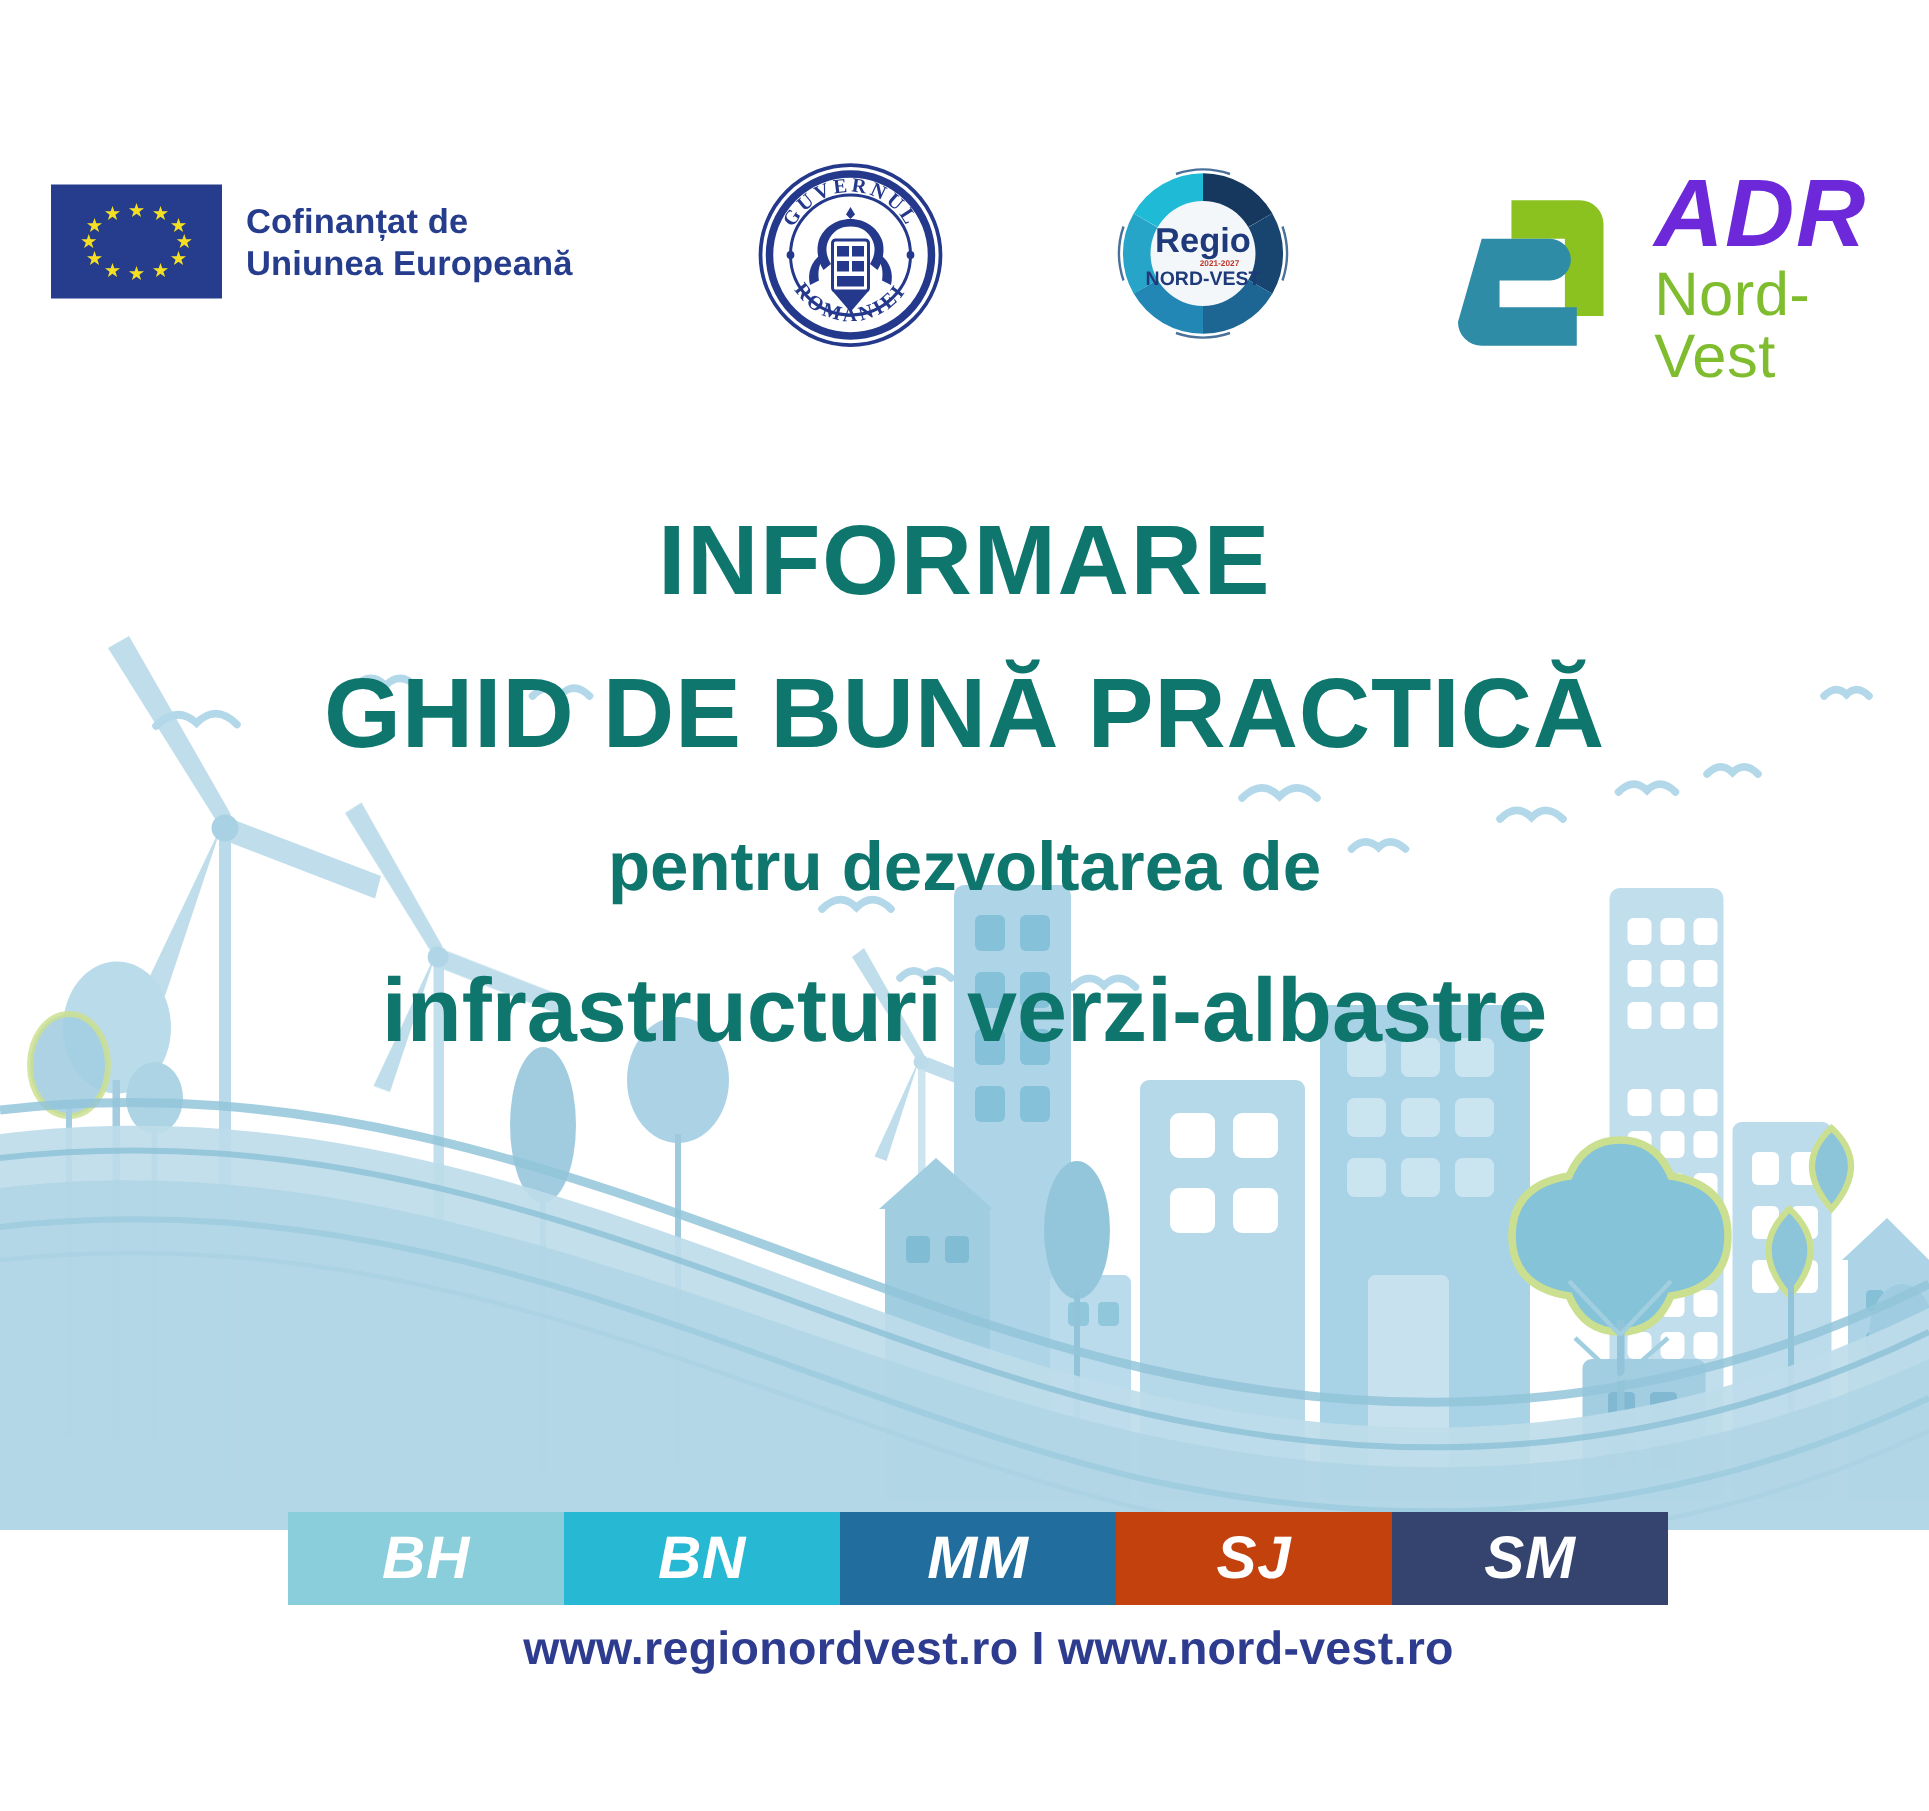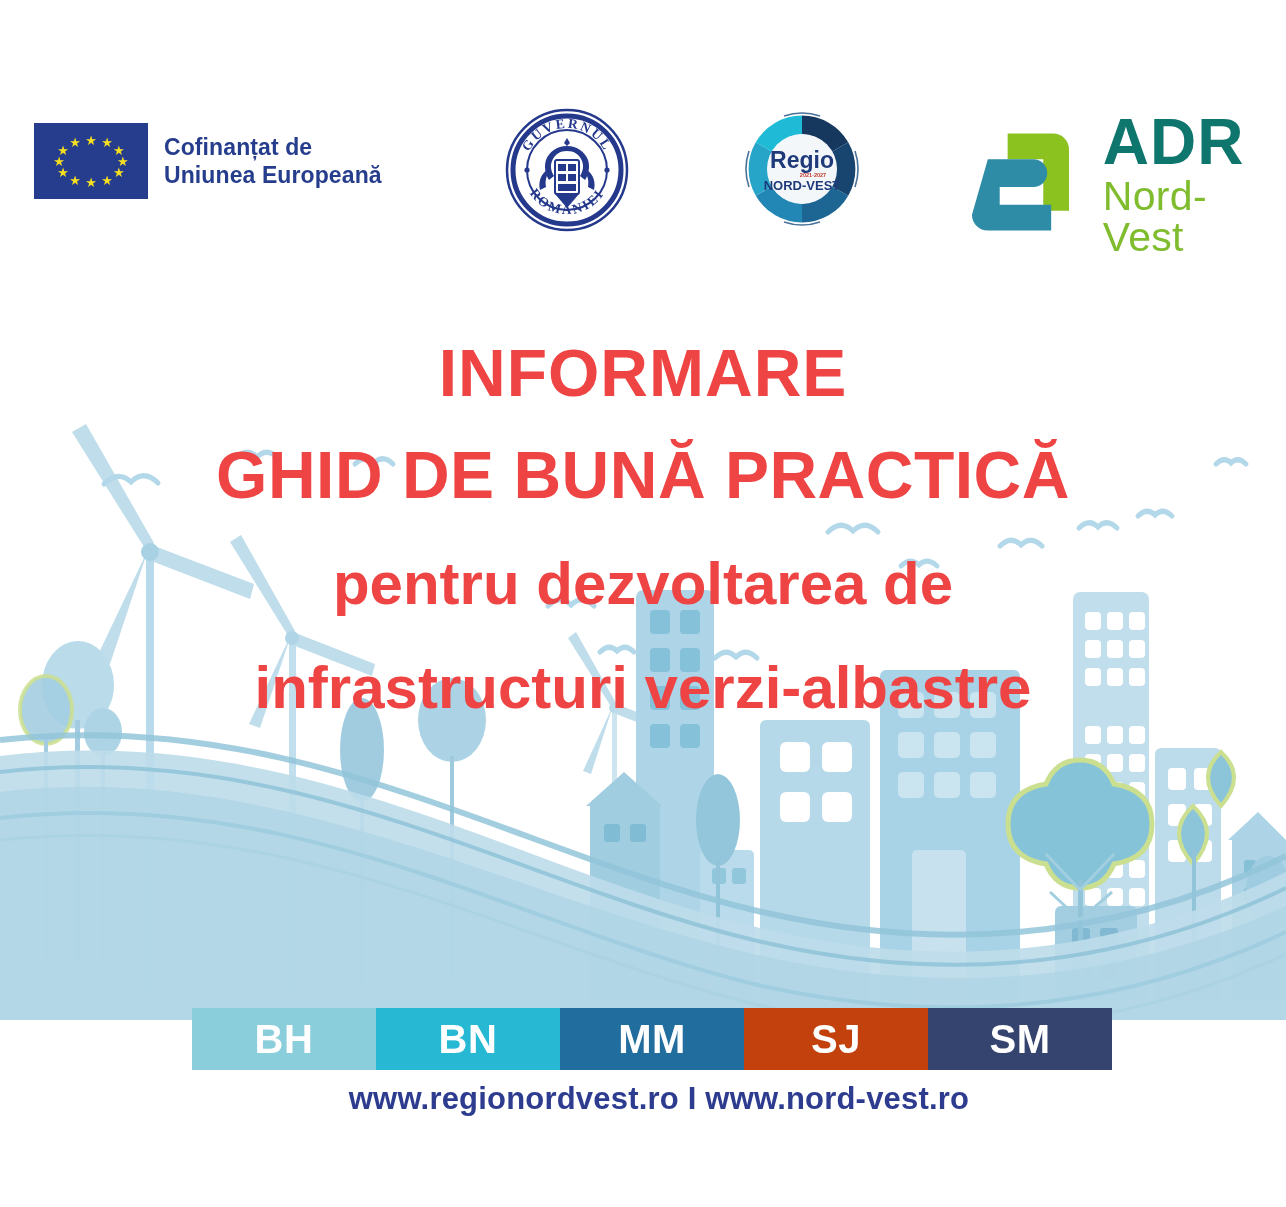--- a/index.html
+++ b/index.html
@@ -117,32 +117,33 @@
     top: 340px;
     width: 1286px;
     z-index: 6;
     text-align: center;
     color: #0E1470;
     font-weight: bold;
   }
   .headline-line { display: block; white-space: nowrap; }
   #hl-1 { font-size: 66px; line-height: 1.0; letter-spacing: 1px; }
   #hl-2 { font-size: 66px; line-height: 1.0; letter-spacing: 0.5px; margin-top: 36px; }
-  #hl-3 { font-size: 60px; line-height: 1.0; margin-top: 46px; }
+  #hl-3 { font-size: 46px; line-height: 1.0; margin-top: 46px; }
   #hl-4 { font-size: 60px; line-height: 1.0; margin-top: 44px; }
 
   
   #county-bar {
     position: absolute;
     left: 192px;
     top: 1008px;
     width: 920px;
     height: 62px;
     display: flex;
     z-index: 7;
+    font-style: italic;
   }
   .county-badge {
     flex: 1 1 0;
     display: flex;
     align-items: center;
     justify-content: center;
     color: #ffffff;
     font-size: 40px;
     font-weight: bold;
     letter-spacing: 0.5px;
@@ -449,27 +450,27 @@
         </g>
       </svg>
     </div>
 
     <div id="adr-logo-block">
       <svg width="118" height="118" viewBox="0 0 118 118">
         <path d="M38,8 h46 a16,16 0 0 1 16,16 v62 h-26 v-52 h-36 Z" fill="#8CC220"></path>
         <path d="M18,34 h46 a14,14 0 0 1 0,28 h-34 v18 h52 v26 h-64 a16,16 0 0 1 -16,-16 Z" fill="#2E8CA6"></path>
       </svg>
       <div id="adr-text-group">
-        <div id="adr-main" style="color: #0f766e;">ADR</div>
+        <div id="adr-main" style="color: #6d28d9; font-style: italic;">ADR</div>
         <div id="adr-sub" style="color: rgb(127, 188, 46);">Nord-Vest</div>
       </div>
     </div>
   </div>
 
-  <div id="headline" style="color: #ef4444;">
+  <div id="headline" style="color: #0f766e;">
     <span class="headline-line" id="hl-1">INFORMARE</span>
     <span class="headline-line" id="hl-2">GHID DE BUNĂ PRACTICĂ</span>
     <span class="headline-line" id="hl-3">pentru dezvoltarea de</span>
     <span class="headline-line" id="hl-4">infrastructuri verzi-albastre</span>
   </div>
 
   <div id="county-bar">
     <div class="county-badge" style="background: rgb(138, 205, 219);">BH</div>
     <div class="county-badge" style="background: rgb(39, 185, 212); text-align: center;">BN</div>
     <div class="county-badge" style="background: rgb(33, 109, 158);">MM</div>

